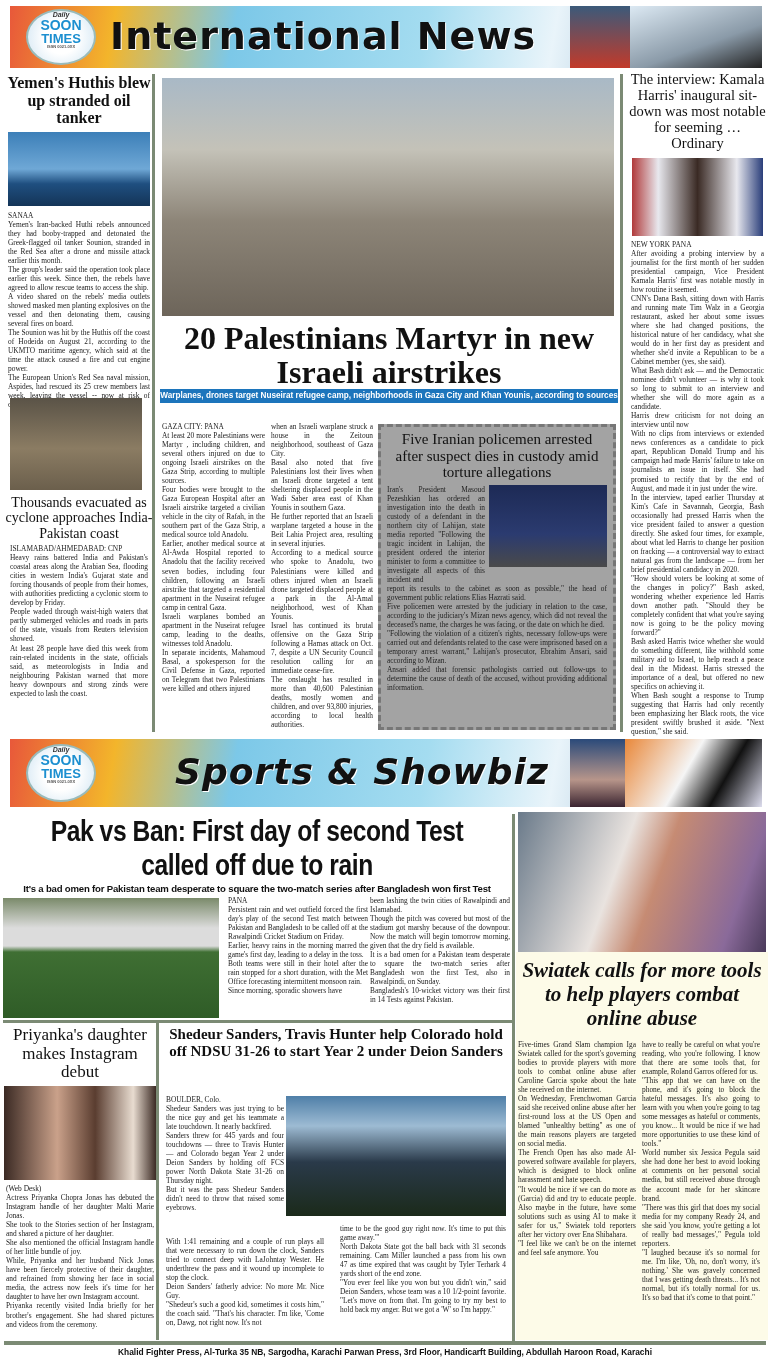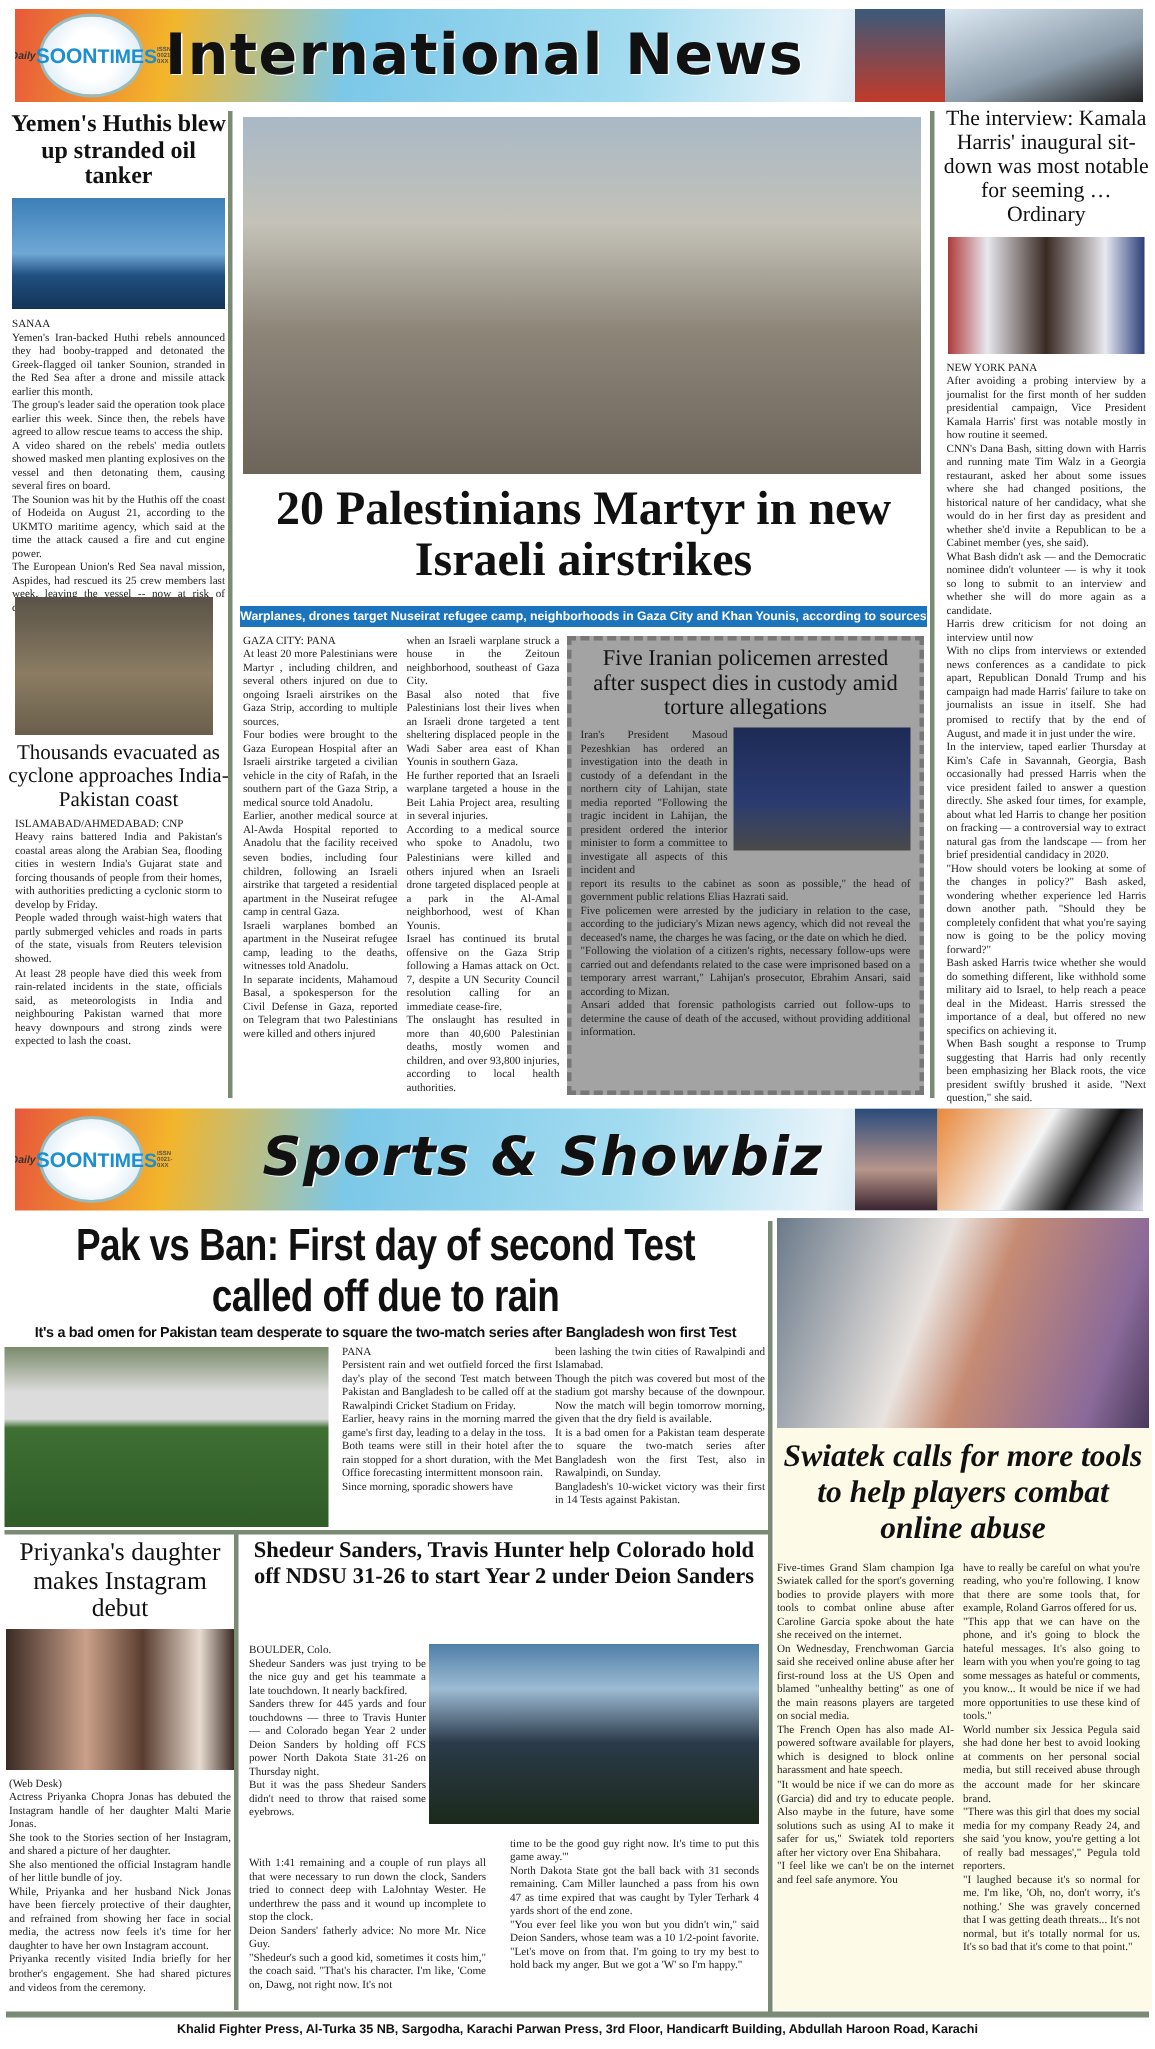--- a/index.html
+++ b/index.html
@@ -1,19 +1,19 @@
 <!DOCTYPE html>
 <html><head>
 <meta charset="utf-8">
 <style>
 *{box-sizing:border-box;margin:0;padding:0}
 body{width:770px;height:1366px;background:#fff;font-family:"Liberation Serif",serif;color:#222;position:relative;overflow:hidden}
 .abs{position:absolute}
 .banner{left:10px;width:752px;height:62px;background:linear-gradient(100deg,#e8583a 0%,#f3b52b 14%,#7cc8e8 30%,#a4dcf0 55%,#e9f4fa 72%,#5a8fb8 100%);overflow:hidden}
-.logo{left:20px;top:4px;width:70px;height:56px;border-radius:50%;background:radial-gradient(circle,#fff 40%,#cfe4f2 100%);border:2px solid #9bb;display:flex;align-items:center;justify-content:center;font-family:"Liberation Sans",sans-serif;font-weight:bold;line-height:1}
+.logo{left:20px;top:4px;width:70px;height:56px;border-radius:50%;background:radial-gradient(circle,#fff 40%,#cfe4f2 100%);border:2px solid #9bb;display:flex;flex-direction:column;align-items:center;justify-content:flex-start;font-family:"Liberation Sans",sans-serif;font-weight:bold;line-height:1}
 .logo .d{font-size:7px;color:#333;font-style:italic}
 .logo .s{font-size:14px;color:#1c8fd0}
 .logo .t{font-size:13px;color:#1c8fd0}
 .logo .i{font-size:4px;color:#555}
 .btitle{font-family:"DejaVu Sans",sans-serif;font-weight:900;color:#111;letter-spacing:1px;text-shadow:1px 1px 0 #fff}
 .photo{background:#777;overflow:hidden}
 h2{font-family:"Liberation Serif",serif;font-weight:bold;color:#111;text-align:center;line-height:1.1}
 .hl{font-family:"Liberation Serif",serif;font-weight:normal;color:#111;text-align:center;line-height:1.1}
 .body{font-size:7.4px;line-height:1.22;text-align:justify;color:#222}
 .body p{margin:0}
@@ -59,21 +59,21 @@
     <p>Heavy rains battered India and Pakistan's coastal areas along the Arabian Sea, flooding cities in western India's Gujarat state and forcing thousands of people from their homes, with authorities predicting a cyclonic storm to develop by Friday.</p>
     <p>People waded through waist-high waters that partly submerged vehicles and roads in parts of the state, visuals from Reuters television showed.</p>
     <p>At least 28 people have died this week from rain-related incidents in the state, officials said, as meteorologists in India and neighbouring Pakistan warned that more heavy downpours and strong zinds were expected to lash the coast.</p>
   </div>
 </div>
 <div class="abs rule" style="left:152px;top:74px;width:3px;height:658px"></div>
 
 <div class="abs photo" style="left:162px;top:78px;width:452px;height:238px;background:linear-gradient(#a9b9c6 0%,#c4c2b8 30%,#8d8578 60%,#6d655a 100%)"></div>
 <div class="abs" style="left:160px;top:322px;width:458px">
   <h2 style="font-size:32px;line-height:1.05">20 Palestinians Martyr in new Israeli airstrikes</h2>
-  <div class="blueband" style="margin-top:15px">Warplanes, drones target Nuseirat refugee camp, neighborhoods in Gaza City and Khan Younis, according to sources</div>
+  <div class="blueband" style="margin-top:0">Warplanes, drones target Nuseirat refugee camp, neighborhoods in Gaza City and Khan Younis, according to sources</div>
 </div>
 <div class="abs body" style="left:162px;top:422px;width:103px">
   <p>GAZA CITY: PANA</p>
   <p>At least 20 more Palestinians were Martyr , including children, and several others injured on due to ongoing Israeli airstrikes on the Gaza Strip, according to multiple sources.</p>
   <p>Four bodies were brought to the Gaza European Hospital after an Israeli airstrike targeted a civilian vehicle in the city of Rafah, in the southern part of the Gaza Strip, a medical source told Anadolu.</p>
   <p>Earlier, another medical source at Al-Awda Hospital reported to Anadolu that the facility received seven bodies, including four children, following an Israeli airstrike that targeted a residential apartment in the Nuseirat refugee camp in central Gaza.</p>
   <p>Israeli warplanes bombed an apartment in the Nuseirat refugee camp, leading to the deaths, witnesses told Anadolu.</p>
   <p>In separate incidents, Mahamoud Basal, a spokesperson for the Civil Defense in Gaza, reported on Telegram that two Palestinians were killed and others injured</p>
 </div>
 <div class="abs body" style="left:271px;top:422px;width:102px">

